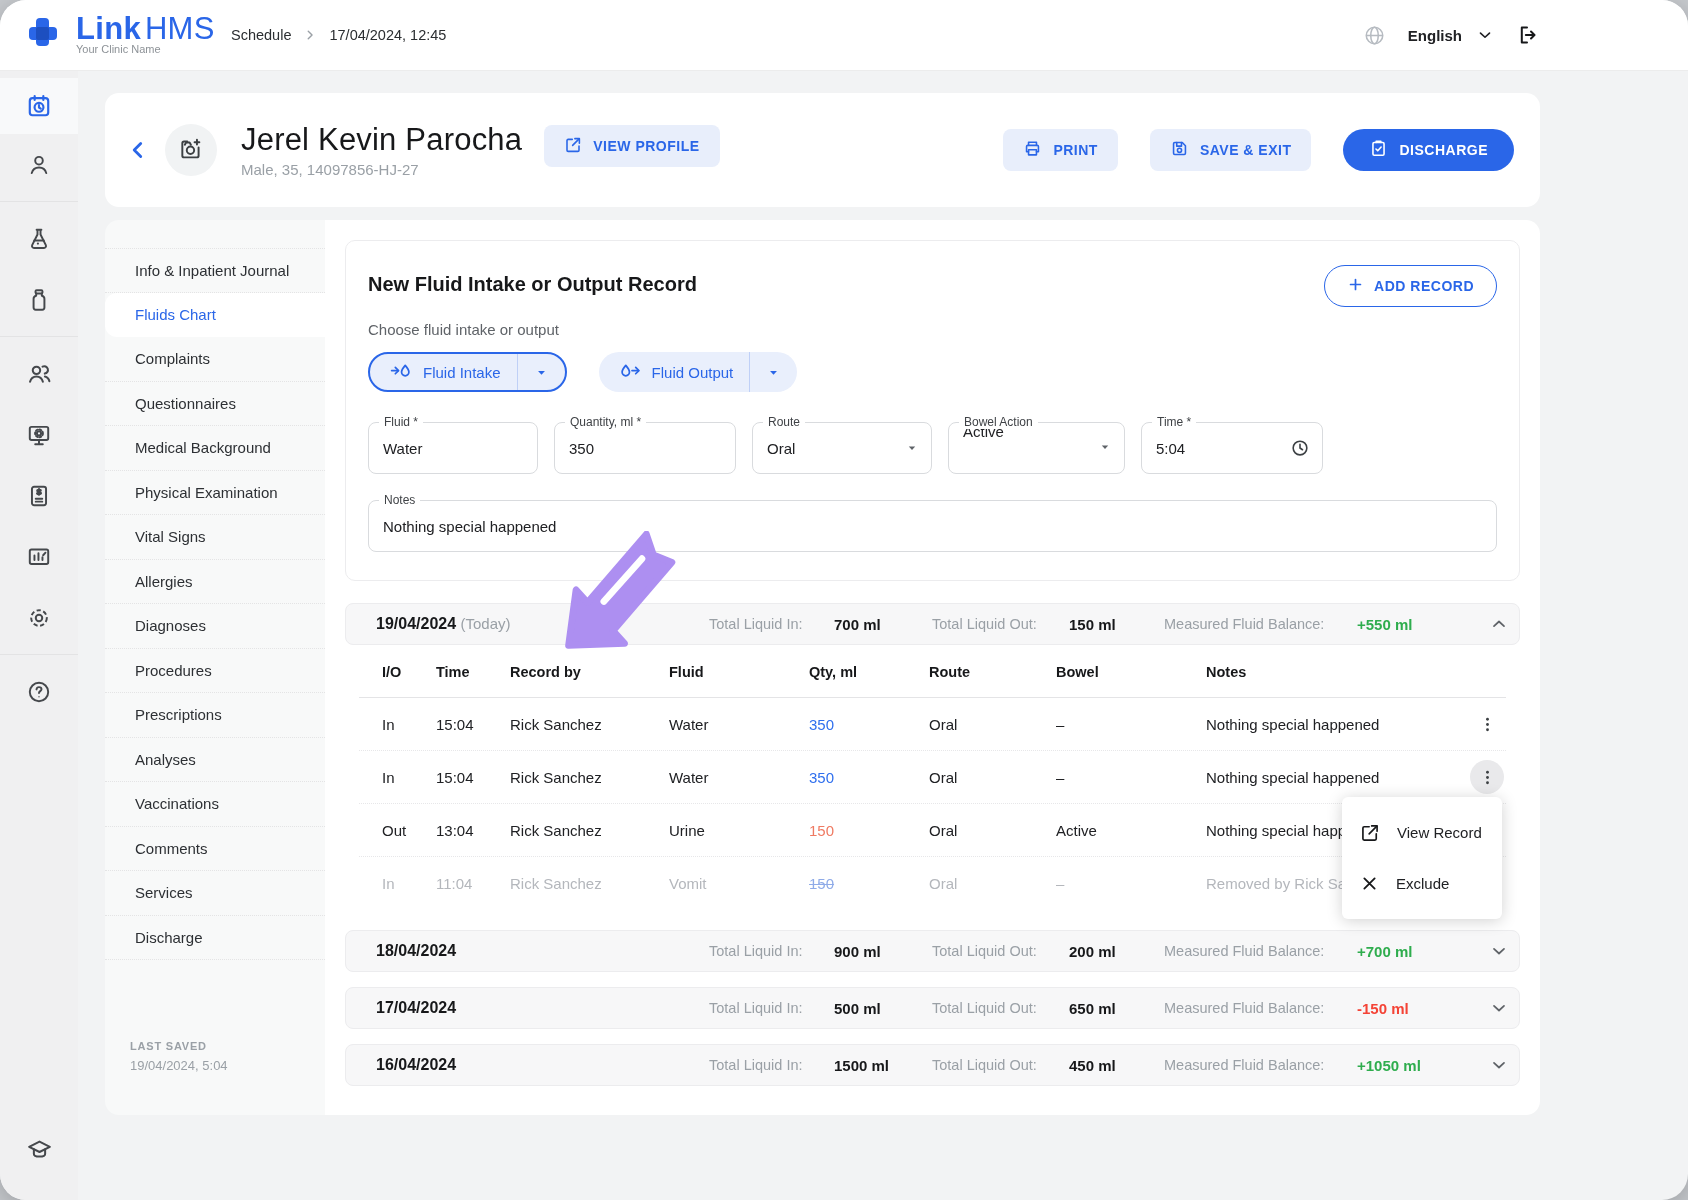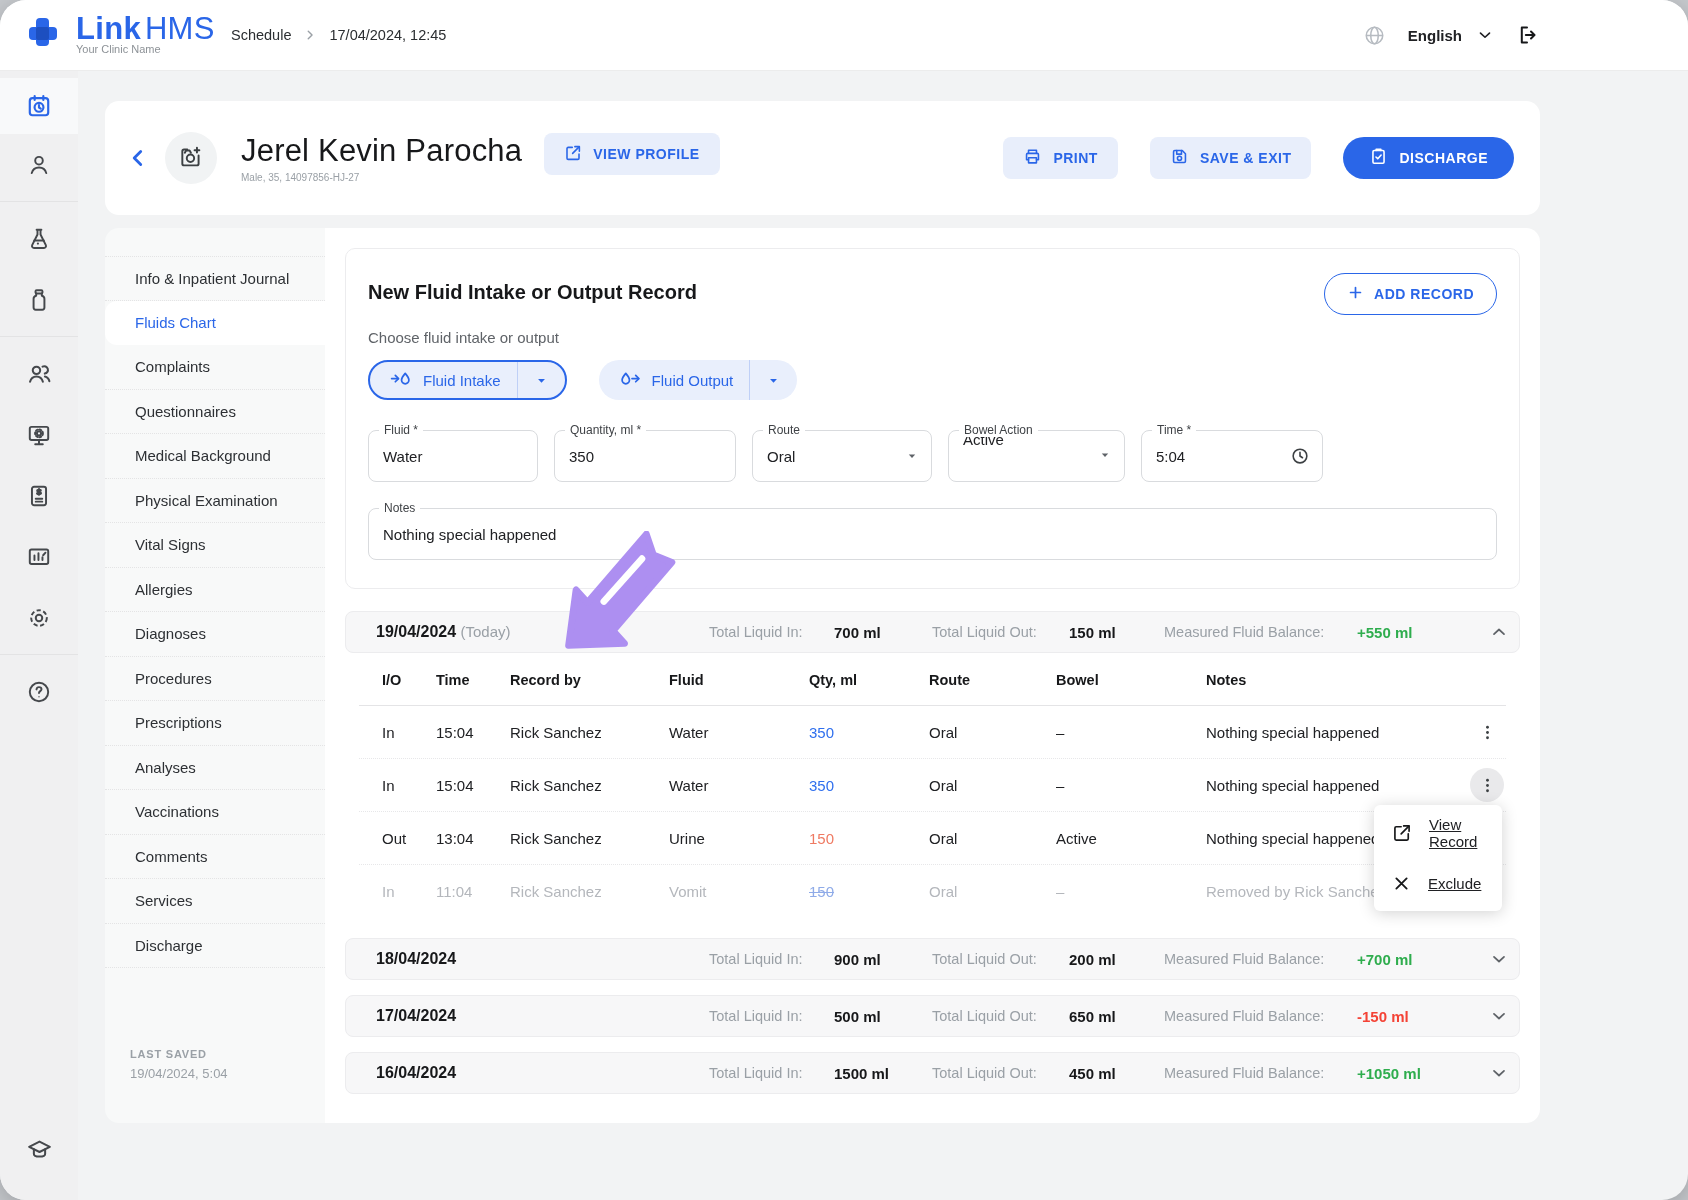--- a/index.html
+++ b/index.html
@@ -26,27 +26,27 @@
   .icon-btn{display:flex;align-items:center;justify-content:center;cursor:pointer;}
 
   
   .sidebar{position:absolute;top:70px;left:0;bottom:0;width:78px;background:#f0f0f1;display:flex;flex-direction:column;align-items:center;padding-top:8px;box-sizing:border-box;}
   .sb-btn{width:78px;height:61px;display:flex;align-items:center;justify-content:center;color:#45484c;}
   .sb-btn.active{background:#f8f9fa;color:#2a66e8;height:56px;}
   .sb-divider{width:78px;border-top:1px solid #e3e3e4;margin:6px 0;}
   .sb-bottom{margin-top:auto;margin-bottom:20px;}
 
   
-  .content{position:absolute;left:105px;top:78px;width:1435px;bottom:0;}
+  .content{position:absolute;left:105px;top:70px;width:1435px;bottom:0;}
 
   .patient-card{margin-top:23px;height:114px;background:#fff;border-radius:14px;display:flex;align-items:center;padding:0 26px 0 20px;box-sizing:border-box;}
   .back-btn{color:#2a66e8;display:flex;margin-right:14px;}
   .avatar{width:52px;height:52px;border-radius:50%;background:#f1f3f4;display:flex;align-items:center;justify-content:center;color:#3c4043;margin-right:24px;}
   .patient-id .p-name{font-size:31px;font-weight:500;letter-spacing:.2px;color:#17181a;}
-  .patient-id .p-sub{font-size:10px;color:#9aa0a6;margin-top:3px;}
+  .patient-id .p-sub{font-size:15px;color:#9aa0a6;margin-top:3px;}
   .view-profile{margin-left:22px;margin-top:-8px;}
   .btn{display:flex;align-items:center;gap:11px;height:42px;padding:0 20px;border-radius:8px;font-size:14px;font-weight:700;letter-spacing:.5px;cursor:pointer;user-select:none;white-space:nowrap;}
   .btn-tonal{background:#e8eefb;color:#2a66e8;}
   .btn-primary{background:#2a66e8;color:#fff;border-radius:24px;padding:0 26px;}
   .actions{margin-left:auto;display:flex;align-items:center;gap:32px;}
 
   .content-row{display:flex;margin-top:13px;height:895px;}
 
   
   .nav-panel{width:220px;background:#f8f9f9;border-radius:14px 0 0 14px;box-sizing:border-box;padding-top:28px;position:relative;flex:none;}
@@ -99,21 +99,21 @@
   .qty-in{color:#2f6fee;}
   .qty-out{color:#ef7a62;}
   .qty-cut{color:#7fa3ee;text-decoration:line-through;}
   .row-muted > div{color:#b4b7bc;}
   .row-muted .qty-cut{color:#8fabે#?;} 
   .row-muted .qty-cut{color:#8fabe8;}
   .t-notes{white-space:nowrap;overflow:hidden;}
   .kebab{display:flex;align-items:center;justify-content:center;width:34px;height:34px;border-radius:50%;cursor:pointer;justify-self:end;}
   .kebab-active{background:#e9e9eb;}
 
-  .ctx-menu{position:absolute;top:150px;right:4px;width:128px;background:#fff;border-radius:6px;box-shadow:0 2px 16px rgba(0,0,0,.18);z-index:6;padding:2px 0;text-decoration:underline;}
+  .ctx-menu{position:absolute;top:150px;right:4px;width:160px;background:#fff;border-radius:6px;box-shadow:0 2px 16px rgba(0,0,0,.18);z-index:6;padding:10px 0;}
   .ctx-item{display:flex;align-items:center;gap:17px;height:51px;padding:0 18px;font-size:15px;color:#202124;cursor:pointer;}
   .ctx-ic{display:flex;color:#17181a;}
 
   
   .annot-arrow{position:absolute;left:548px;top:531px;width:146px;height:124px;z-index:20;pointer-events:none;}
 </style>
 </head>
 <body>
 
 <div class="window">

